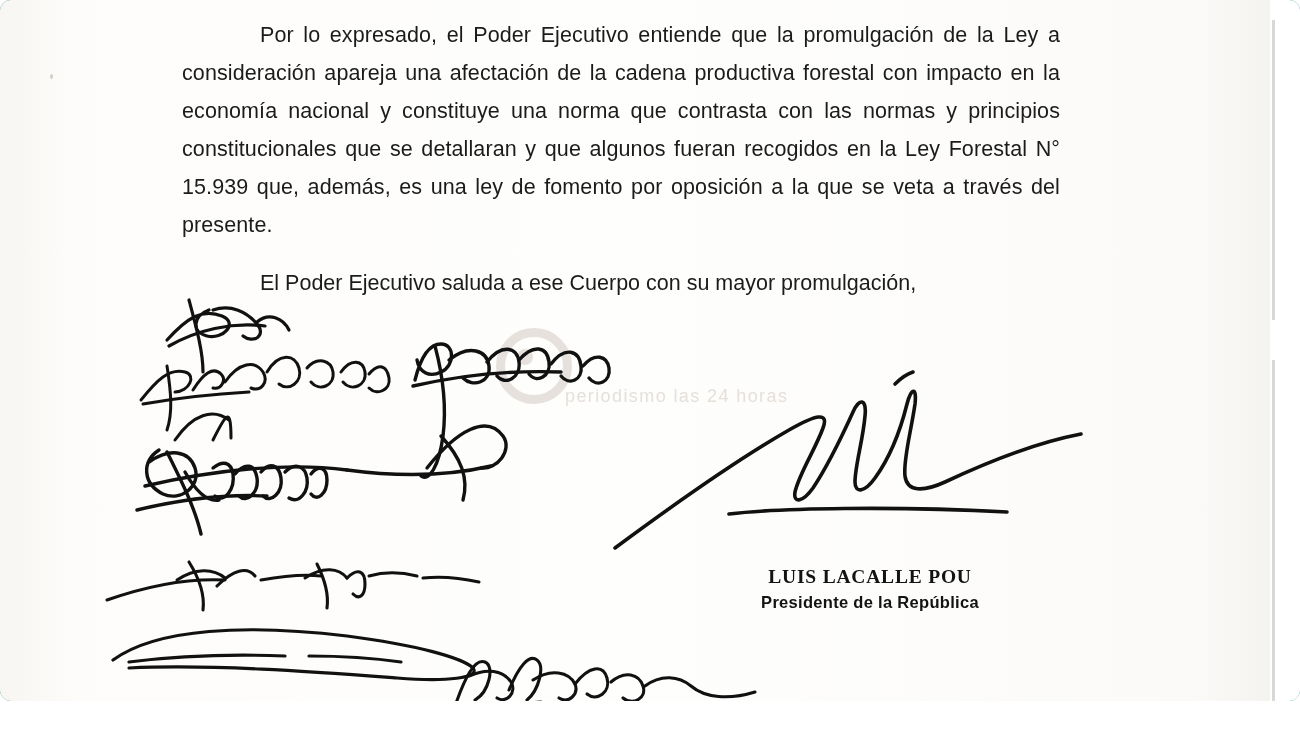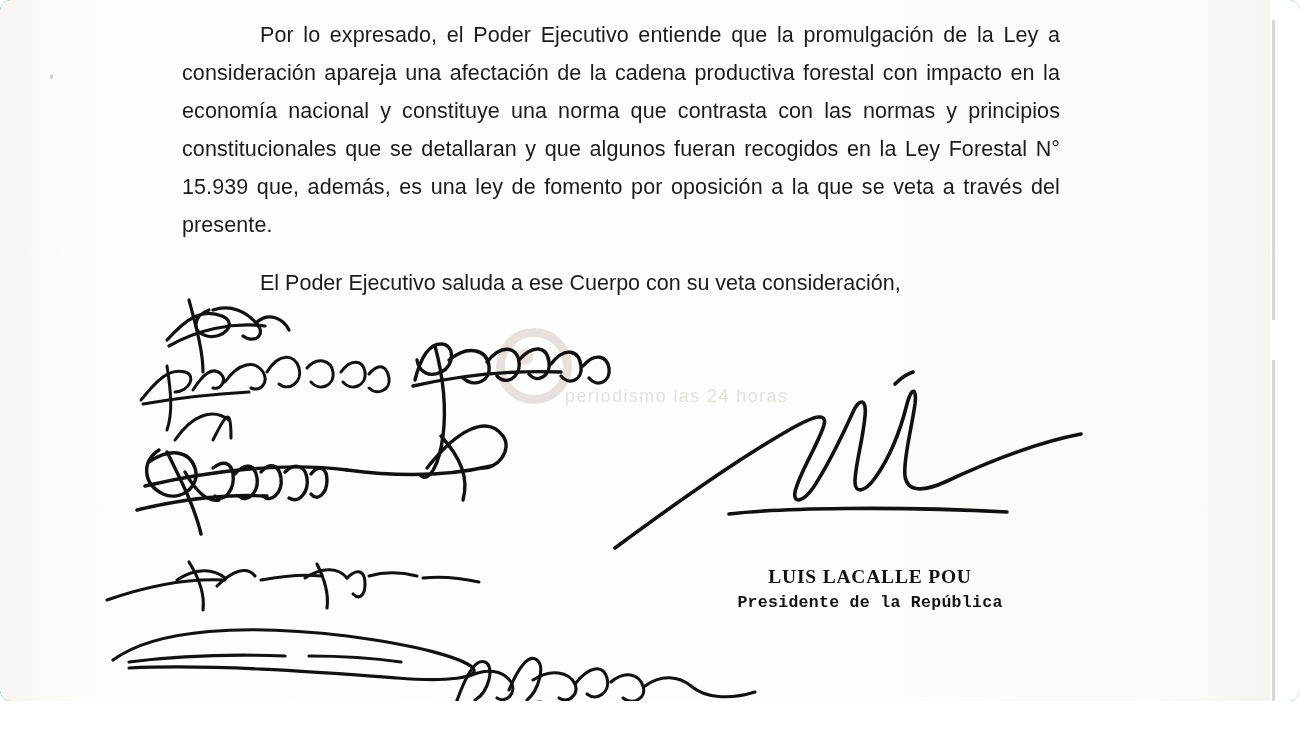--- a/index.html
+++ b/index.html
@@ -140,21 +140,21 @@
     font-size: 19.5px;
     letter-spacing: 0.8px;
     color: #131313;
   }
   .sig-role {
     position: absolute;
     left: 690px;
     top: 593px;
     width: 360px;
     text-align: center;
-    font-family: Liberation Mono, monospace;
+    font-family: Liberation Sans, sans-serif;
     font-weight: bold;
     font-size: 16.5px;
     letter-spacing: 0.3px;
     color: #131313;
   }
 </style>
 </head>
 <body>
 
 <div id="page">
@@ -162,21 +162,21 @@
   <div class="paper"></div>
   <div class="paper-edge-right"></div>
 
   <div class="speck" style="left:50px;top:74px;width:3px;height:5px;"></div>
   <div class="speck" style="left:1188px;top:705px;width:3px;height:3px;"></div>
 
   <div class="doc-text">
     <p class="indent">Por lo expresado, el Poder Ejecutivo entiende que la promulgación de la Ley a consideración apareja una afectación de la cadena productiva forestal con impacto en la economía nacional y constituye una norma que contrasta con las normas y principios constitucionales que se detallaran y que algunos fueran recogidos en la Ley Forestal N° 15.939 que, además, es una ley de fomento por oposición a la que se veta a través del presente.</p>
   </div>
 
-  <div class="salutation">El Poder Ejecutivo saluda a ese Cuerpo con su veta consideración,</div>
+  <div class="salutation">El Poder Ejecutivo saluda a ese Cuerpo con su mayor promulgación,</div>
 
   <div class="watermark">
     <div class="wm-ring"></div>
     <div class="wm-sub">periodismo las 24 horas</div>
   </div>
 
   <div class="sig-area">
     <svg width="1270" height="731" viewBox="0 0 1270 731" fill="none" xmlns="http://www.w3.org/2000/svg">
       <g stroke="#111111" fill="none" stroke-linecap="round" stroke-linejoin="round">
 

